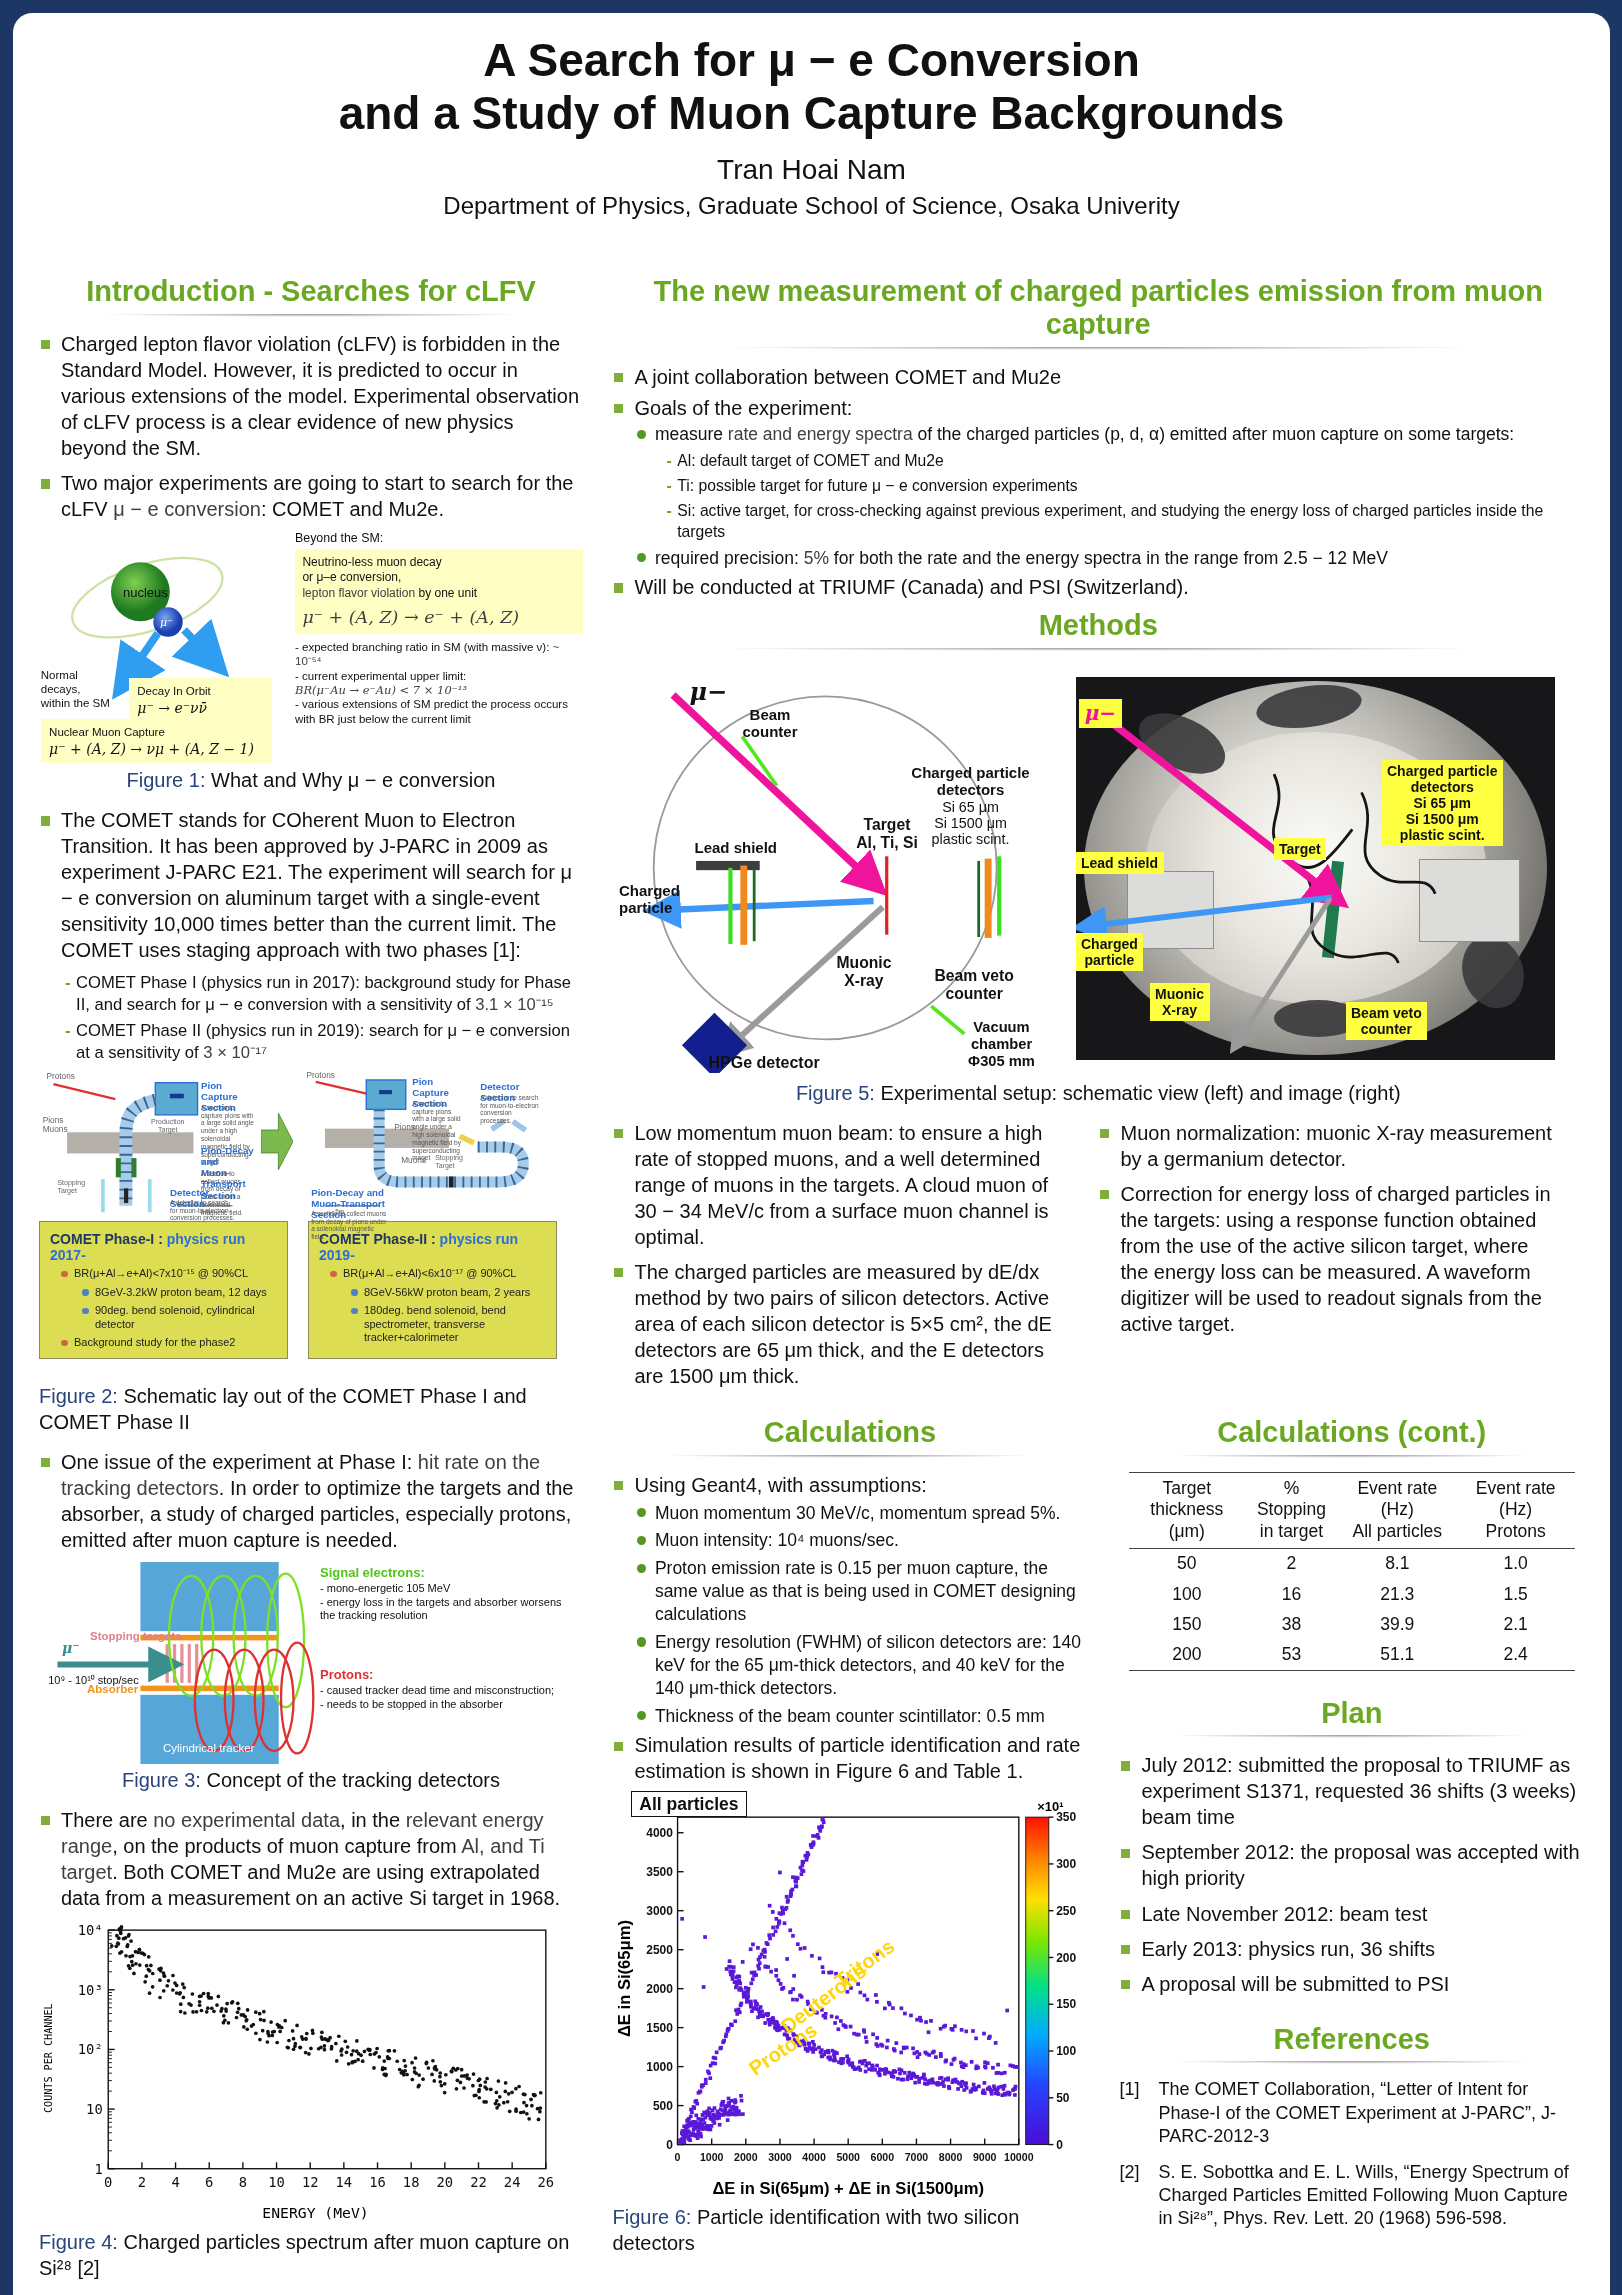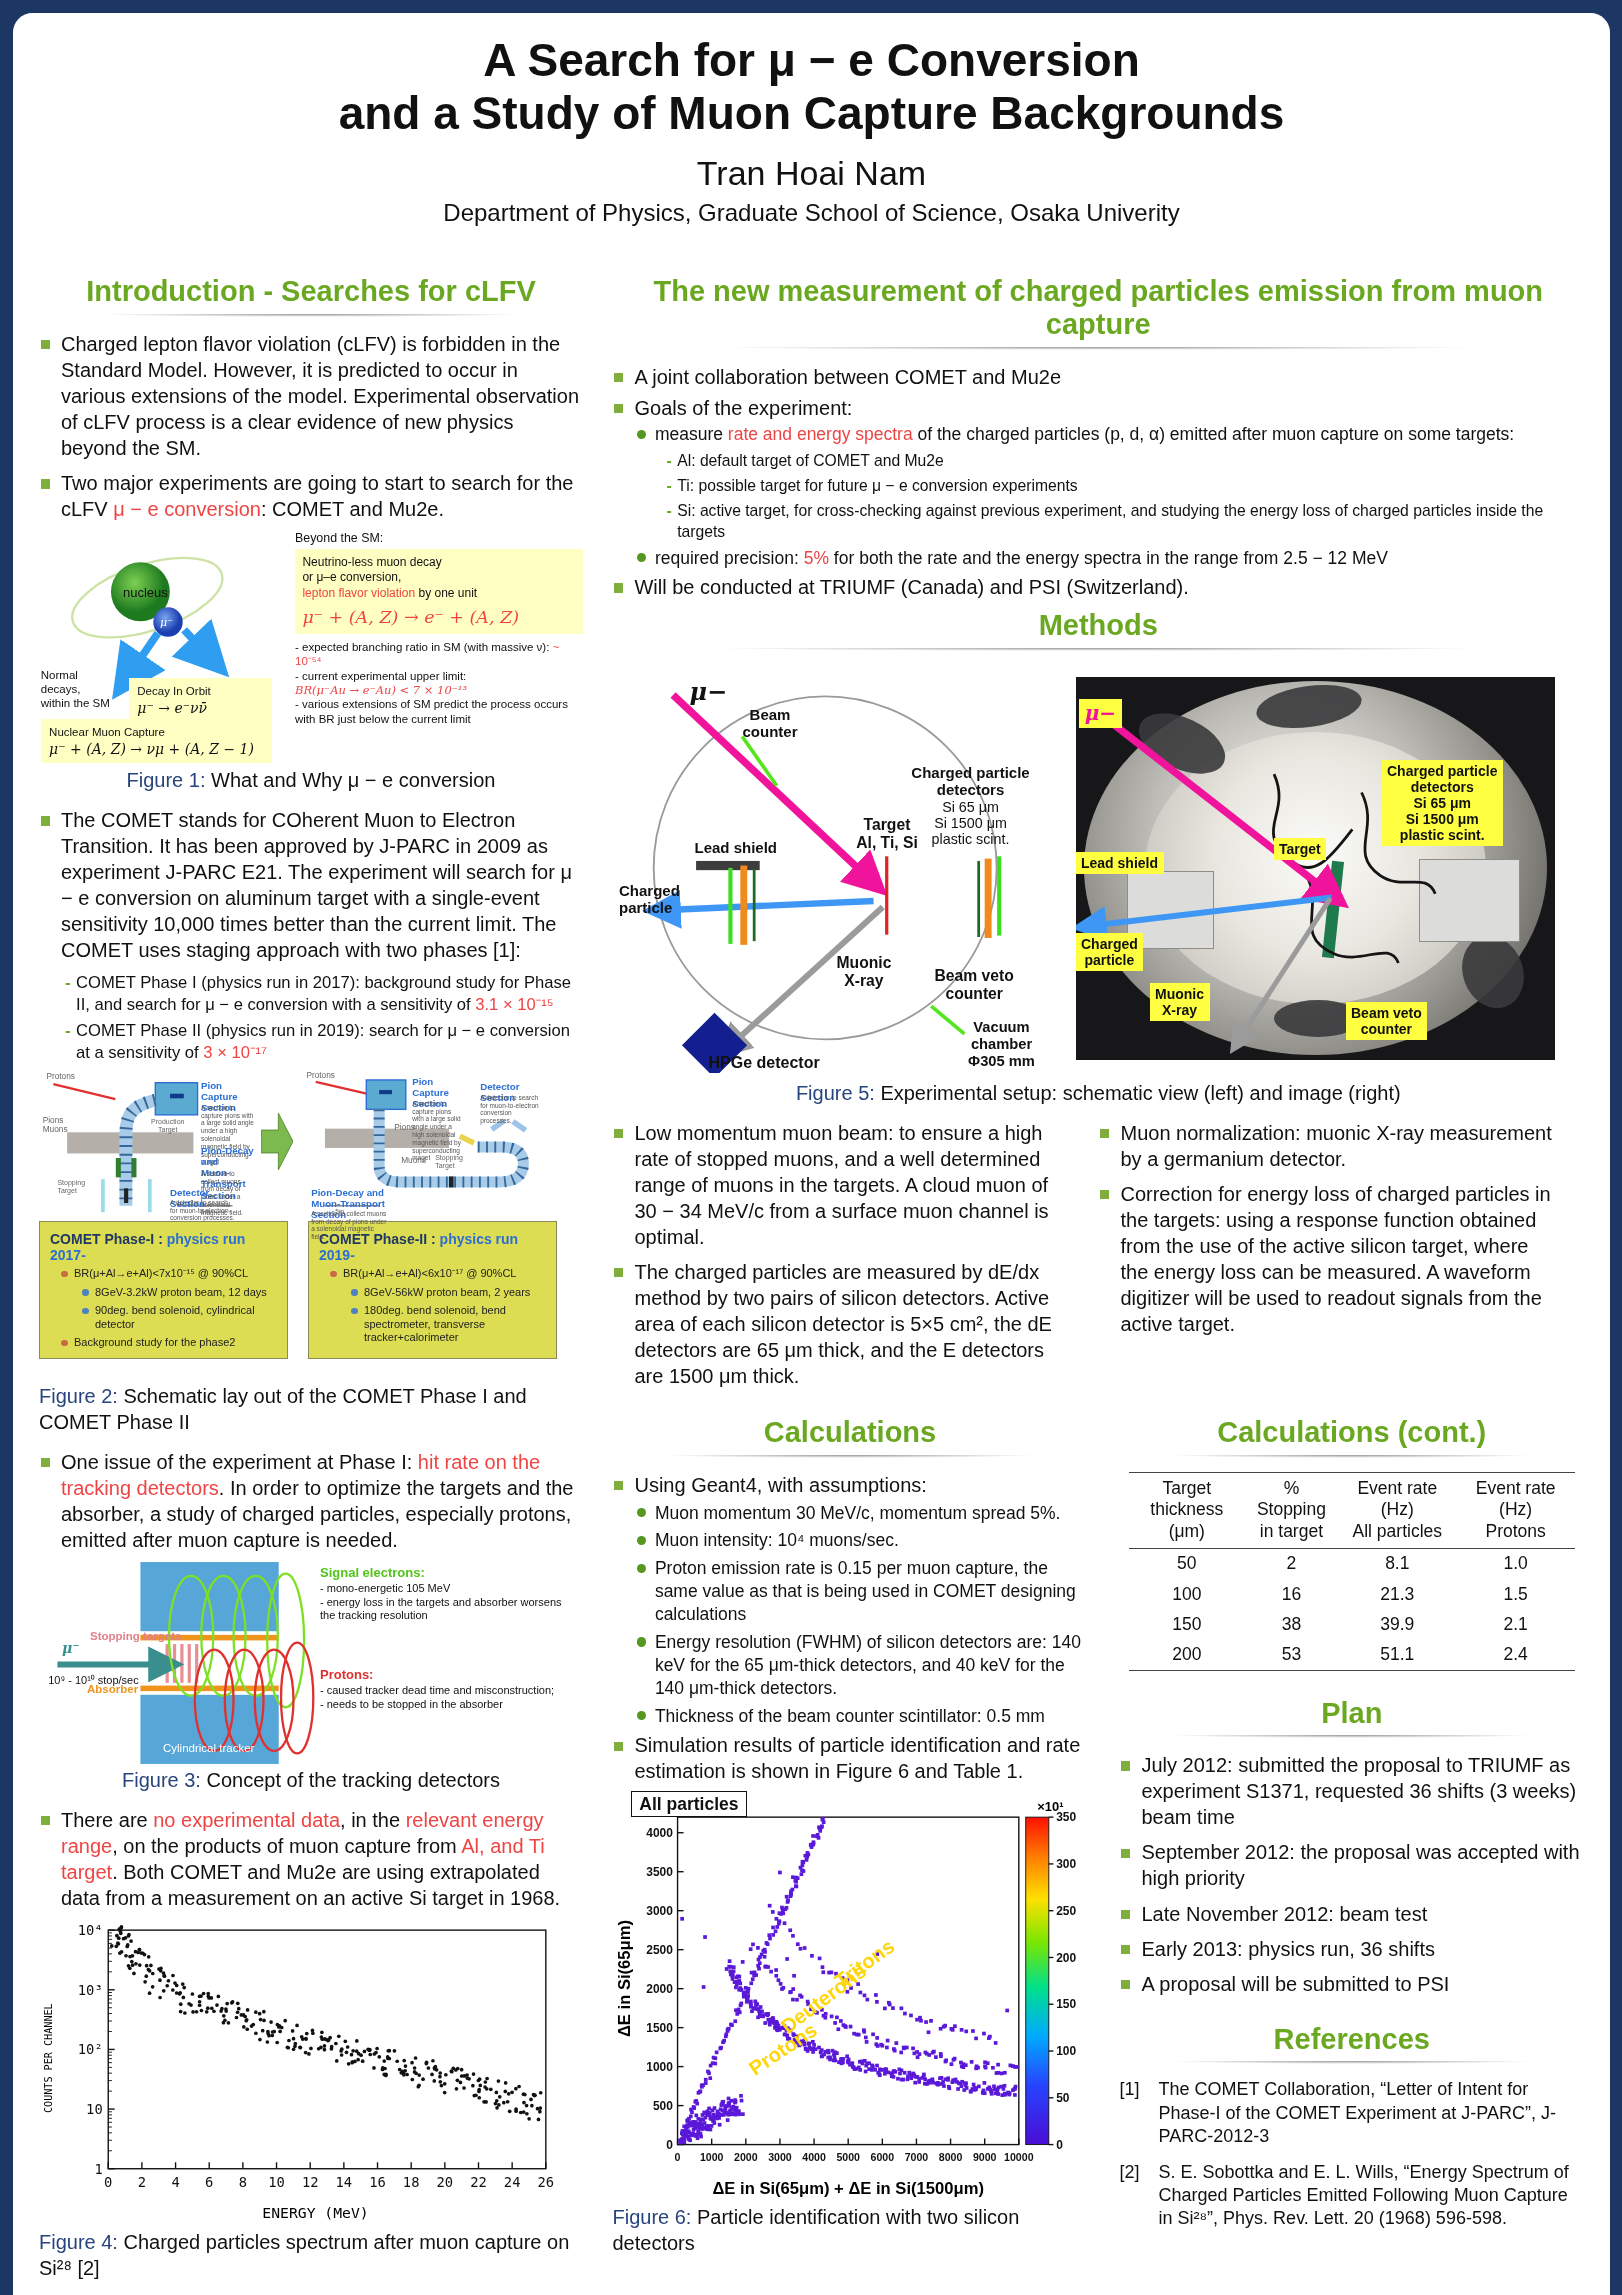--- a/index.html
+++ b/index.html
@@ -2,34 +2,34 @@
 <html style="font-size:7.4px"><head>
 <meta charset="utf-8">
 <style>
 html,body{margin:0;padding:0}
 #poster{position:relative;width:1623px;height:2295px;background:#1d3765;font-family:"Liberation Sans",sans-serif;color:#111;overflow:hidden}
 .card{position:absolute;left:13px;width:1597px;background:#fff;border-radius:19.4px;box-sizing:border-box}
 #header-card{top:13px;height:282px;text-align:center}
 #main-card{top:257px;height:2056px;padding:15.7px 26px}
 .t1,.t2{font-size:46px;font-weight:bold;line-height:1.16}
 .t1{margin-top:21px}
-.author{font-size:34px;margin-top:13px}
+.author{font-size:28px;margin-top:13px}
 .affil{font-size:24px;margin-top:6.5px}
 .cols{display:flex;gap:29.5px;height:100%}
 .leftcol{width:544px;flex:none}
 .rightcol{flex:1;min-width:0}
 .sec-h{color:#6ba821;font-weight:bold;text-align:center;font-size:29px;margin:2.8px 0 0}
 .rule{height:4.1px;margin:5.5px 2.8px 13px;background:radial-gradient(ellipse 55% 100% at 50% 0%, rgba(45,45,45,.5), rgba(255,255,255,0) 72%)}
 .li1{display:flex;font-size:20px;line-height:1.3;margin:0 0 9.2px}
 .sq{flex:none;width:9.2px;height:9.2px;background:#7fae3c;margin:9.2px 11px 0 1.8px}
 .li2{display:flex;font-size:17.5px;line-height:1.32;margin:0.9px 0 4.6px 24px}
 .dot{flex:none;width:9.2px;height:9.2px;border-radius:50%;background:#55971f;margin:6.5px 9.2px 0 0}
 .li3{display:flex;font-size:15.7px;line-height:1.3;margin:0.9px 0 4.6px 54px}
 .dash{flex:none;color:#6ba821;font-weight:bold;margin-right:5.5px}
-.red{color:#ef4444}
+.red{color:#404040}
 .cap{font-size:20px;line-height:1.3;margin:2.8px 0 14px}
 .cap .lab{color:#27447c}
 .cap.center{text-align:center}
 .pl{white-space:pre-line}
 .fml{font-family:"DejaVu Serif",serif;font-style:italic}
 .fig{position:relative}
 .ybox{position:absolute;background:#ffffc4;padding:6.5px 8.3px;box-sizing:border-box}
 .pb{background:#dcdd52;border:0.9px solid #8a8a5a;padding:8.3px 10px;width:249px;box-sizing:border-box}
 .pb .ti{font-size:14px}
 .pb .ta{color:#1f3864;font-weight:bold}

